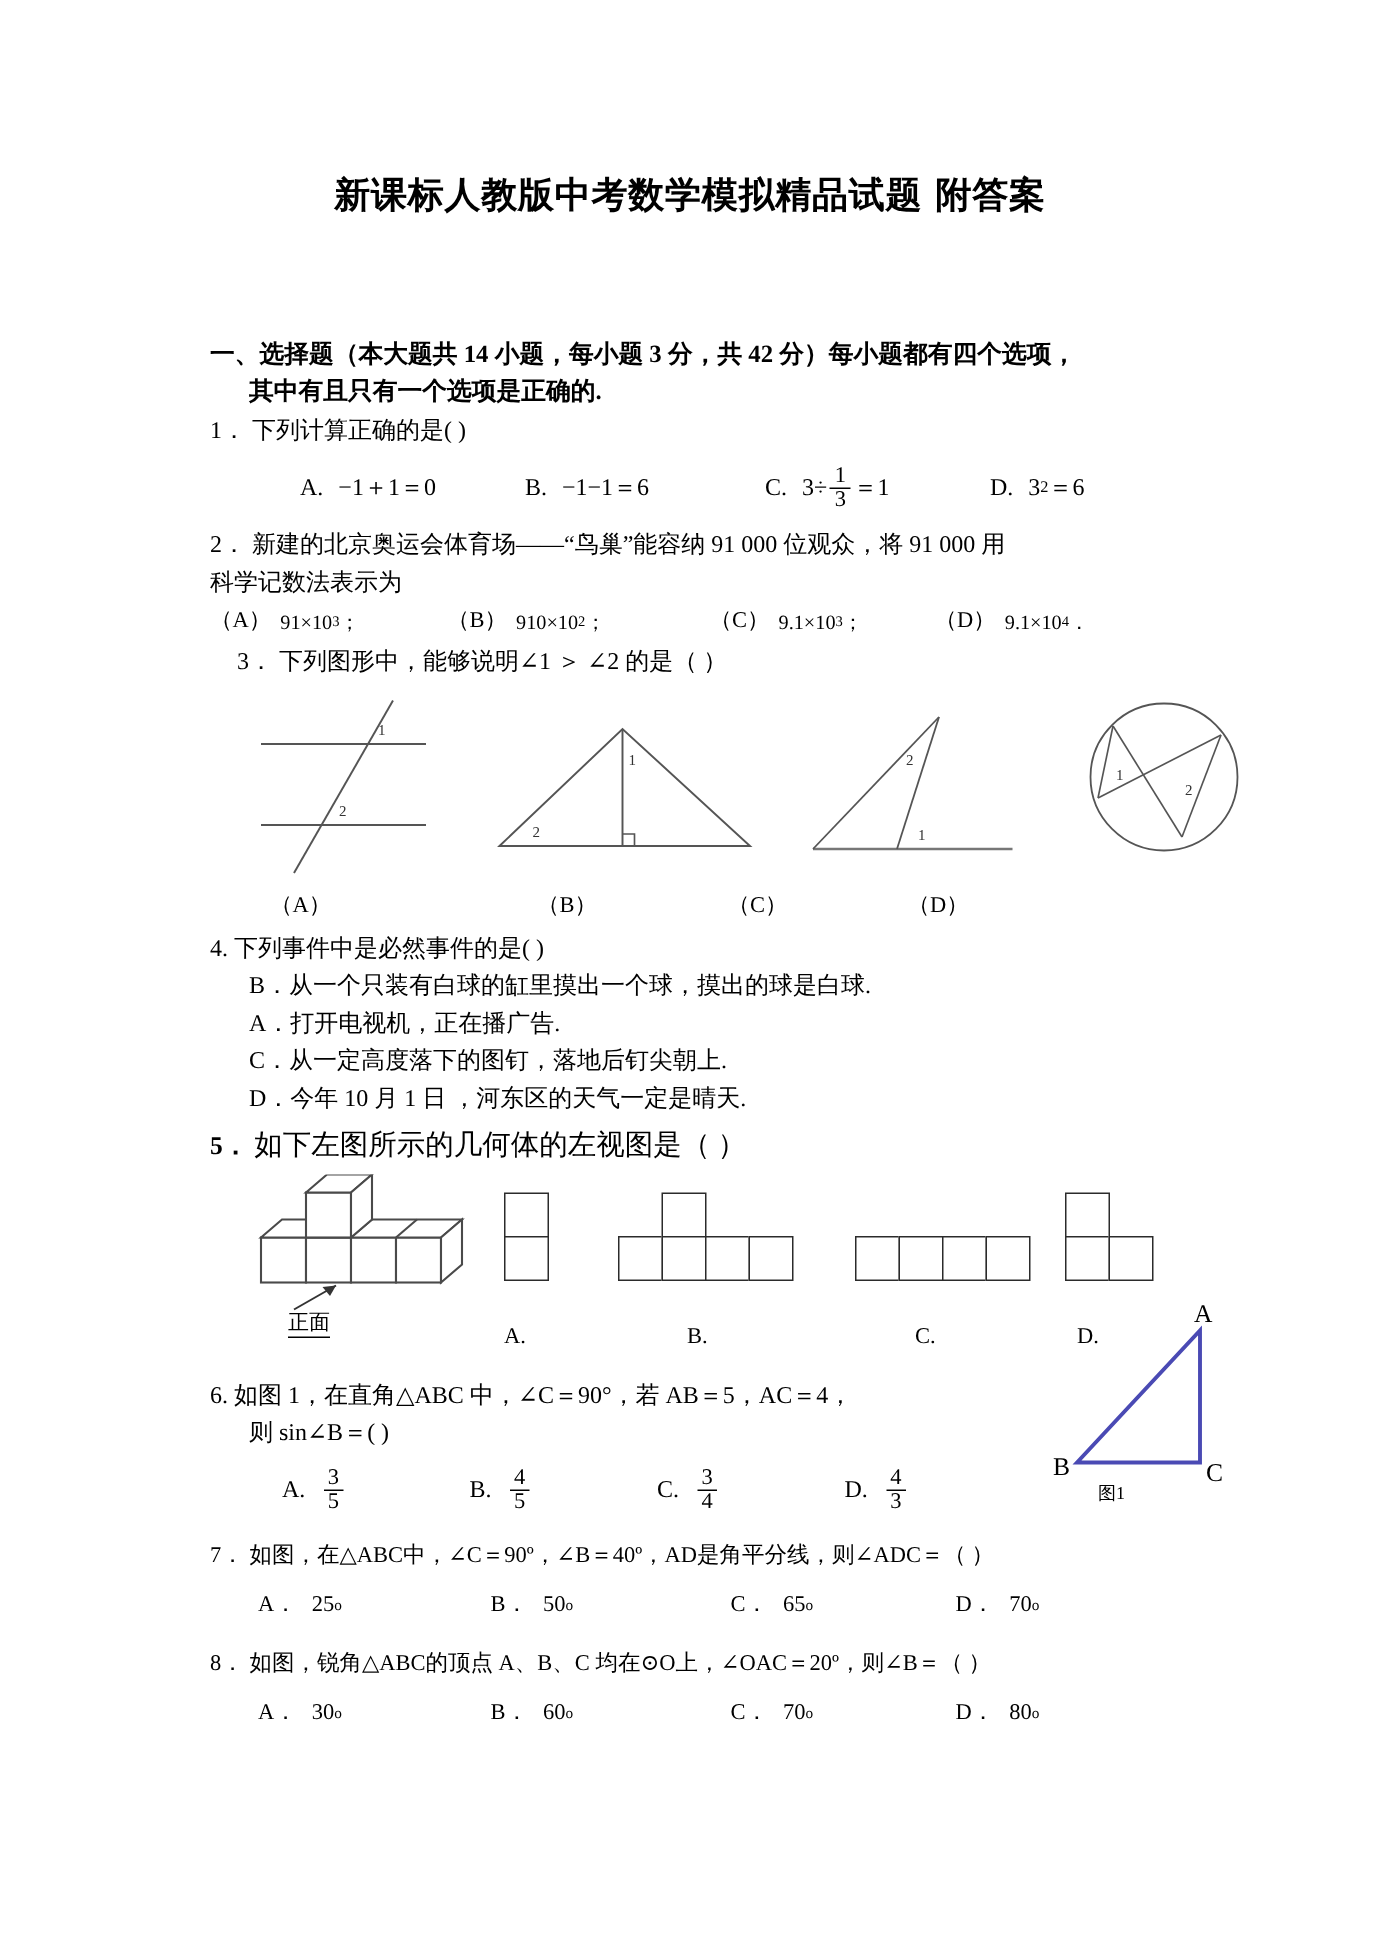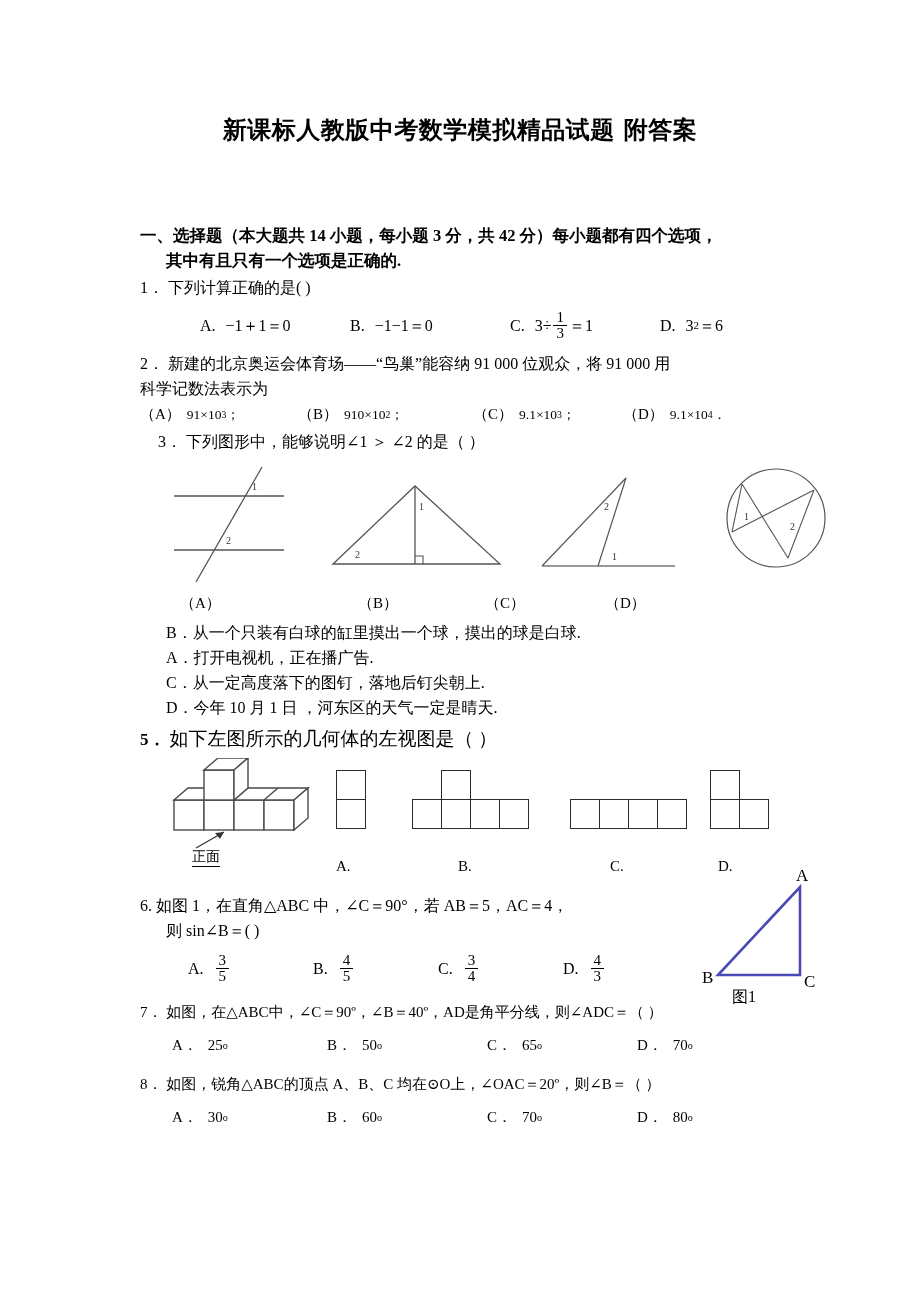--- a/index.html
+++ b/index.html
@@ -87,21 +87,21 @@
         <span>1．</span>
         <span>下列计算正确的是(      )</span>
       </span>
       <div class="opts" style="padding-left:60px; margin-top:10px; margin-bottom:8px;">
         <div class="opt" style="width:150px;">
           <span class="opt-lab">A.</span>
           <span>−1＋1＝0</span>
         </div>
         <div class="opt" style="width:160px;">
           <span class="opt-lab">B.</span>
-          <span>−1−1＝0</span>
+          <span>−1−1＝6</span>
         </div>
         <div class="opt" style="width:150px;">
           <span class="opt-lab">C.</span>
           <span>3÷</span>
             <span class="frac">
               <span class="num">1</span>
               <span class="den">3</span>
             </span>
             <span>＝1</span>
         </div>
@@ -193,20 +193,24 @@
     </div>
 
     <div class="abcd-row" style="position:relative; height:22px;">
       <span style="position:absolute; left:40px;">（A）</span>
       <span style="position:absolute; left:218px;">（B）</span>
       <span style="position:absolute; left:345px;">（C）</span>
       <span style="position:absolute; left:465px;">（D）</span>
     </div>
 
     <div class="q" style="margin-top:4px;">
+      <span class="q-line">
+        <span>4.</span>
+        <span>下列事件中是必然事件的是(      )</span>
+      </span>
       <span class="q-line indent">
         <span>B．</span><span>从一个只装有白球的缸里摸出一个球，摸出的球是白球.</span>
       </span>
       <span class="q-line indent">
         <span>A．</span><span>打开电视机，正在播广告.</span>
       </span>
       <span class="q-line indent">
         <span>C．</span><span>从一定高度落下的图钉，落地后钉尖朝上.</span>
       </span>
       <span class="q-line indent">
@@ -385,16 +389,16 @@
 
   </div>
 
   <div style="position:absolute; left:700px; top:865px; width:120px; height:150px;">
     <svg width="120" height="130">
       <polygon points="18,110 100,110 100,22" fill="none" stroke="#4a4ab4" stroke-width="2.6"></polygon>
       <text x="96" y="16" font-size="17" fill="#000" font-family="Liberation Serif, serif">A</text>
       <text x="2" y="118" font-size="17" fill="#000" font-family="Liberation Serif, serif">B</text>
       <text x="104" y="122" font-size="17" fill="#000" font-family="Liberation Serif, serif">C</text>
     </svg>
-    <div style="position:absolute; left:32px; top:122px; font-size:16px;">图1</div>
+    <div style="position:absolute; left:32px; top:122px; font-size:12px;">图1</div>
   </div>
 
 </div>
 
 </body></html>

